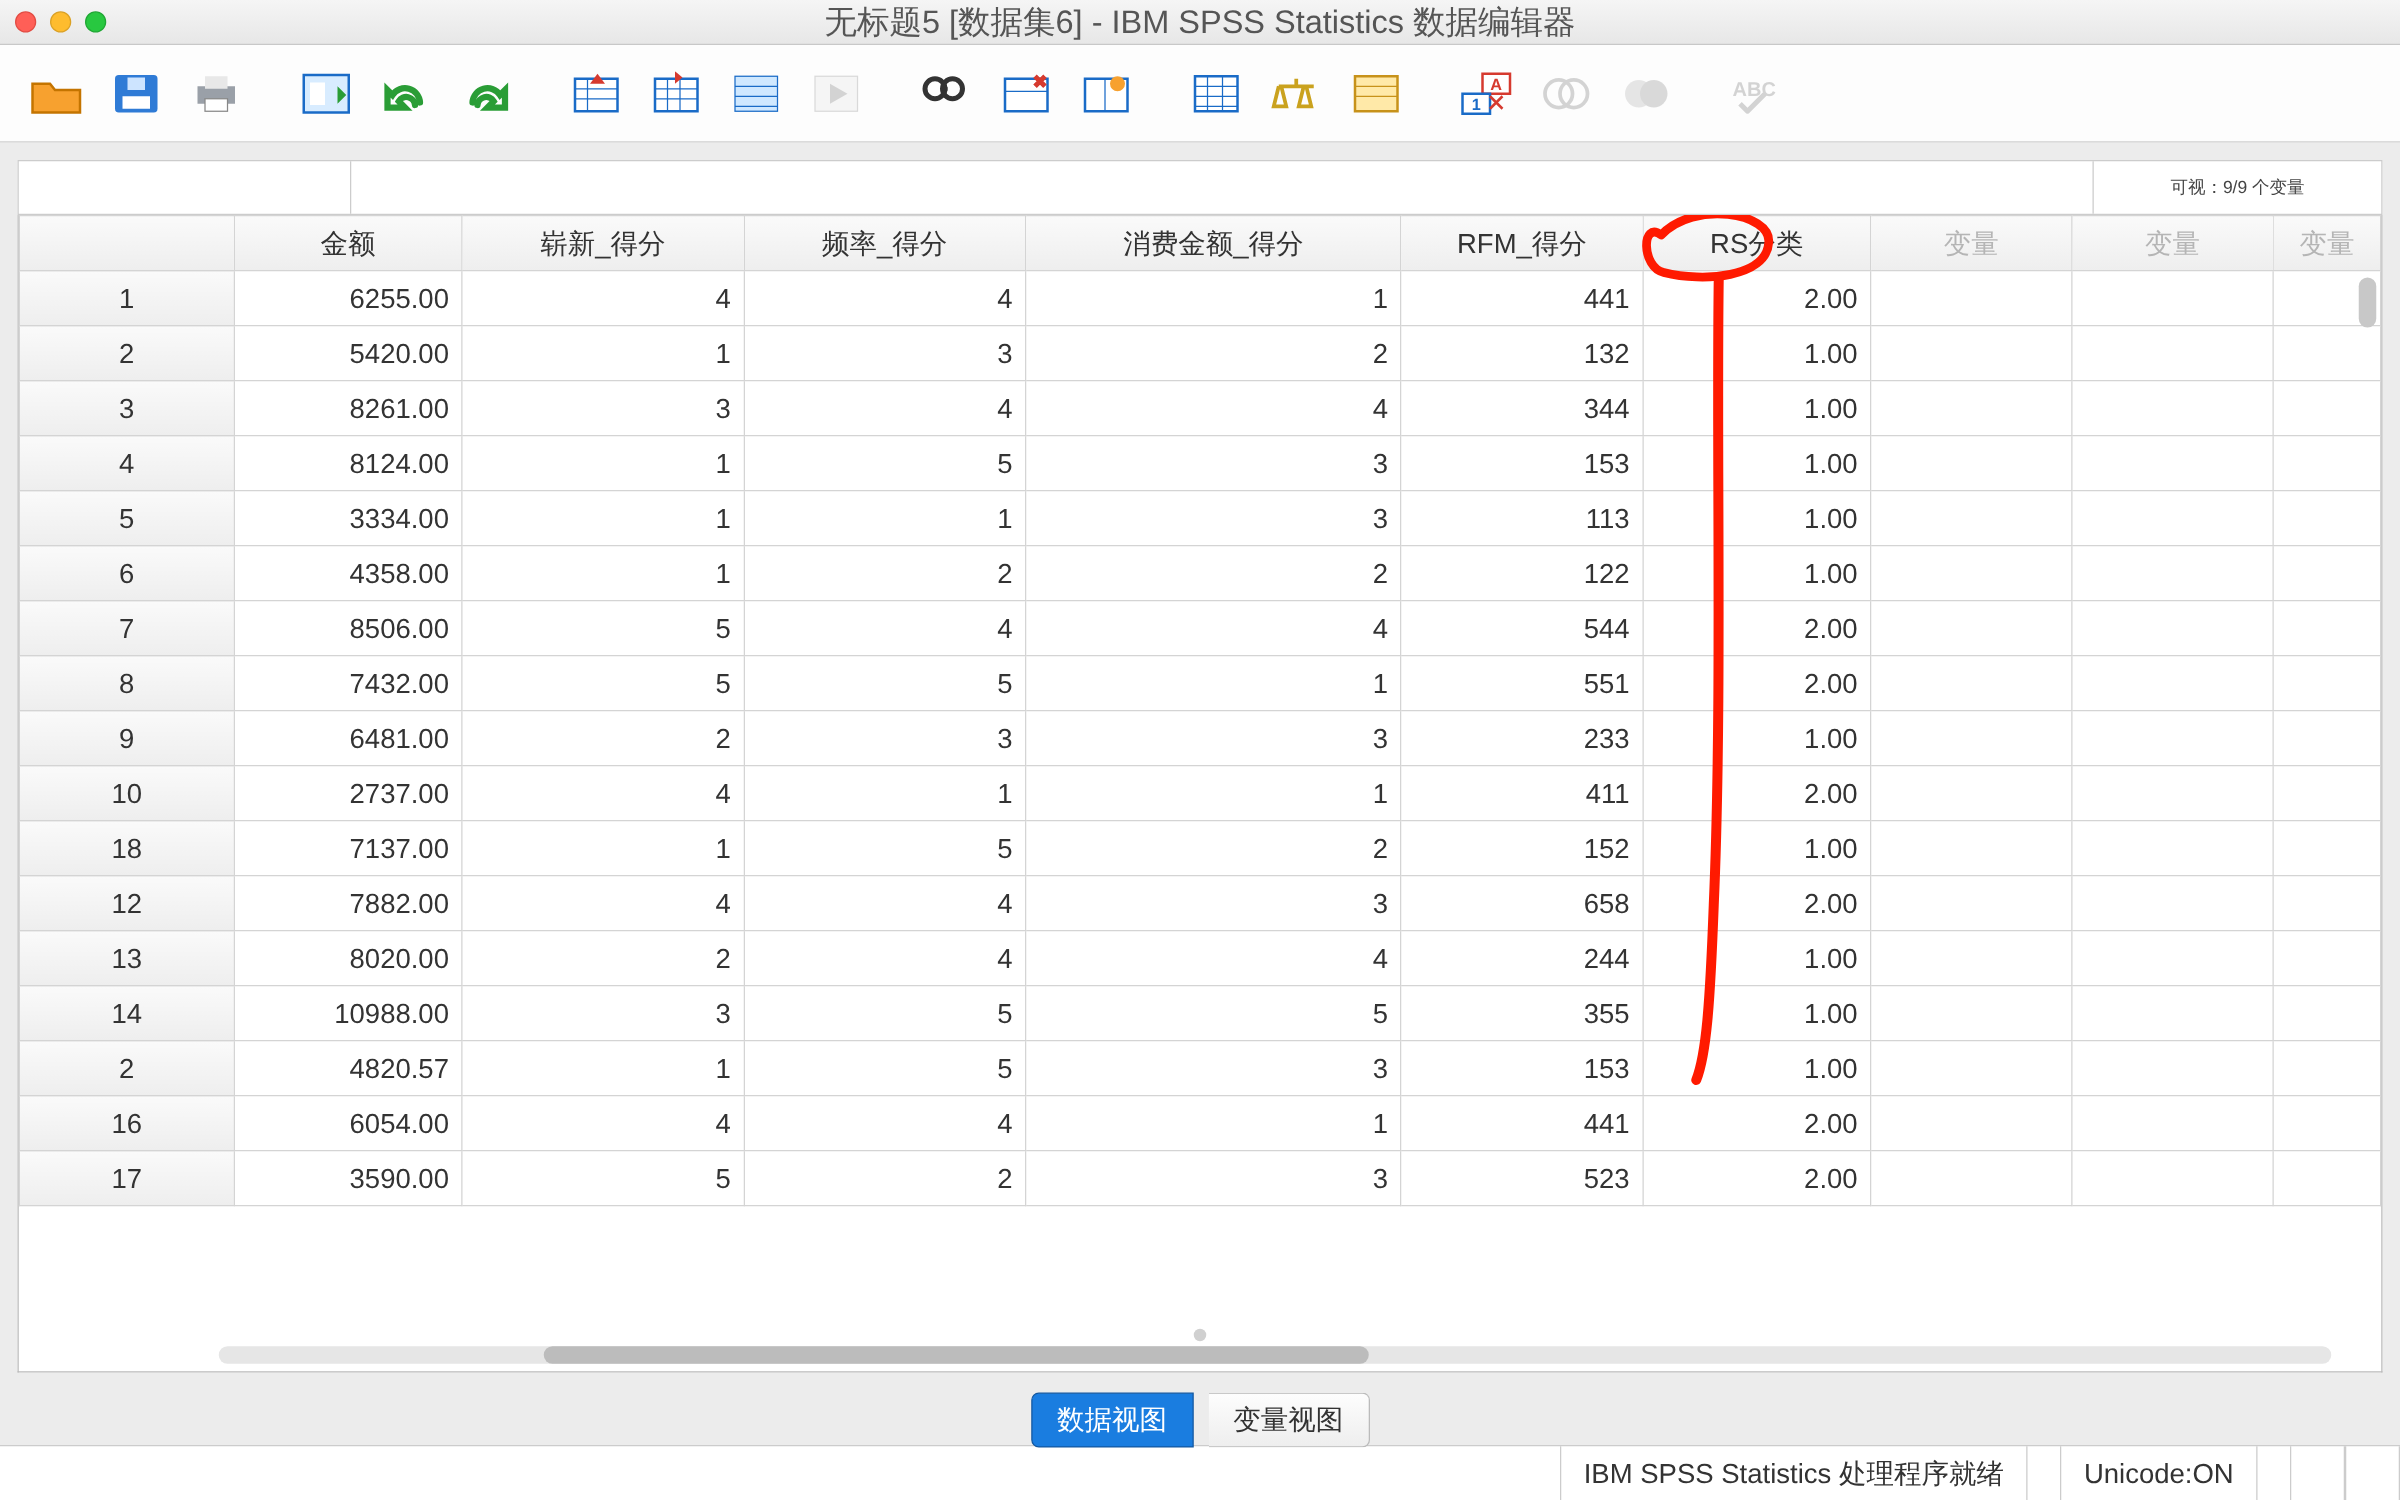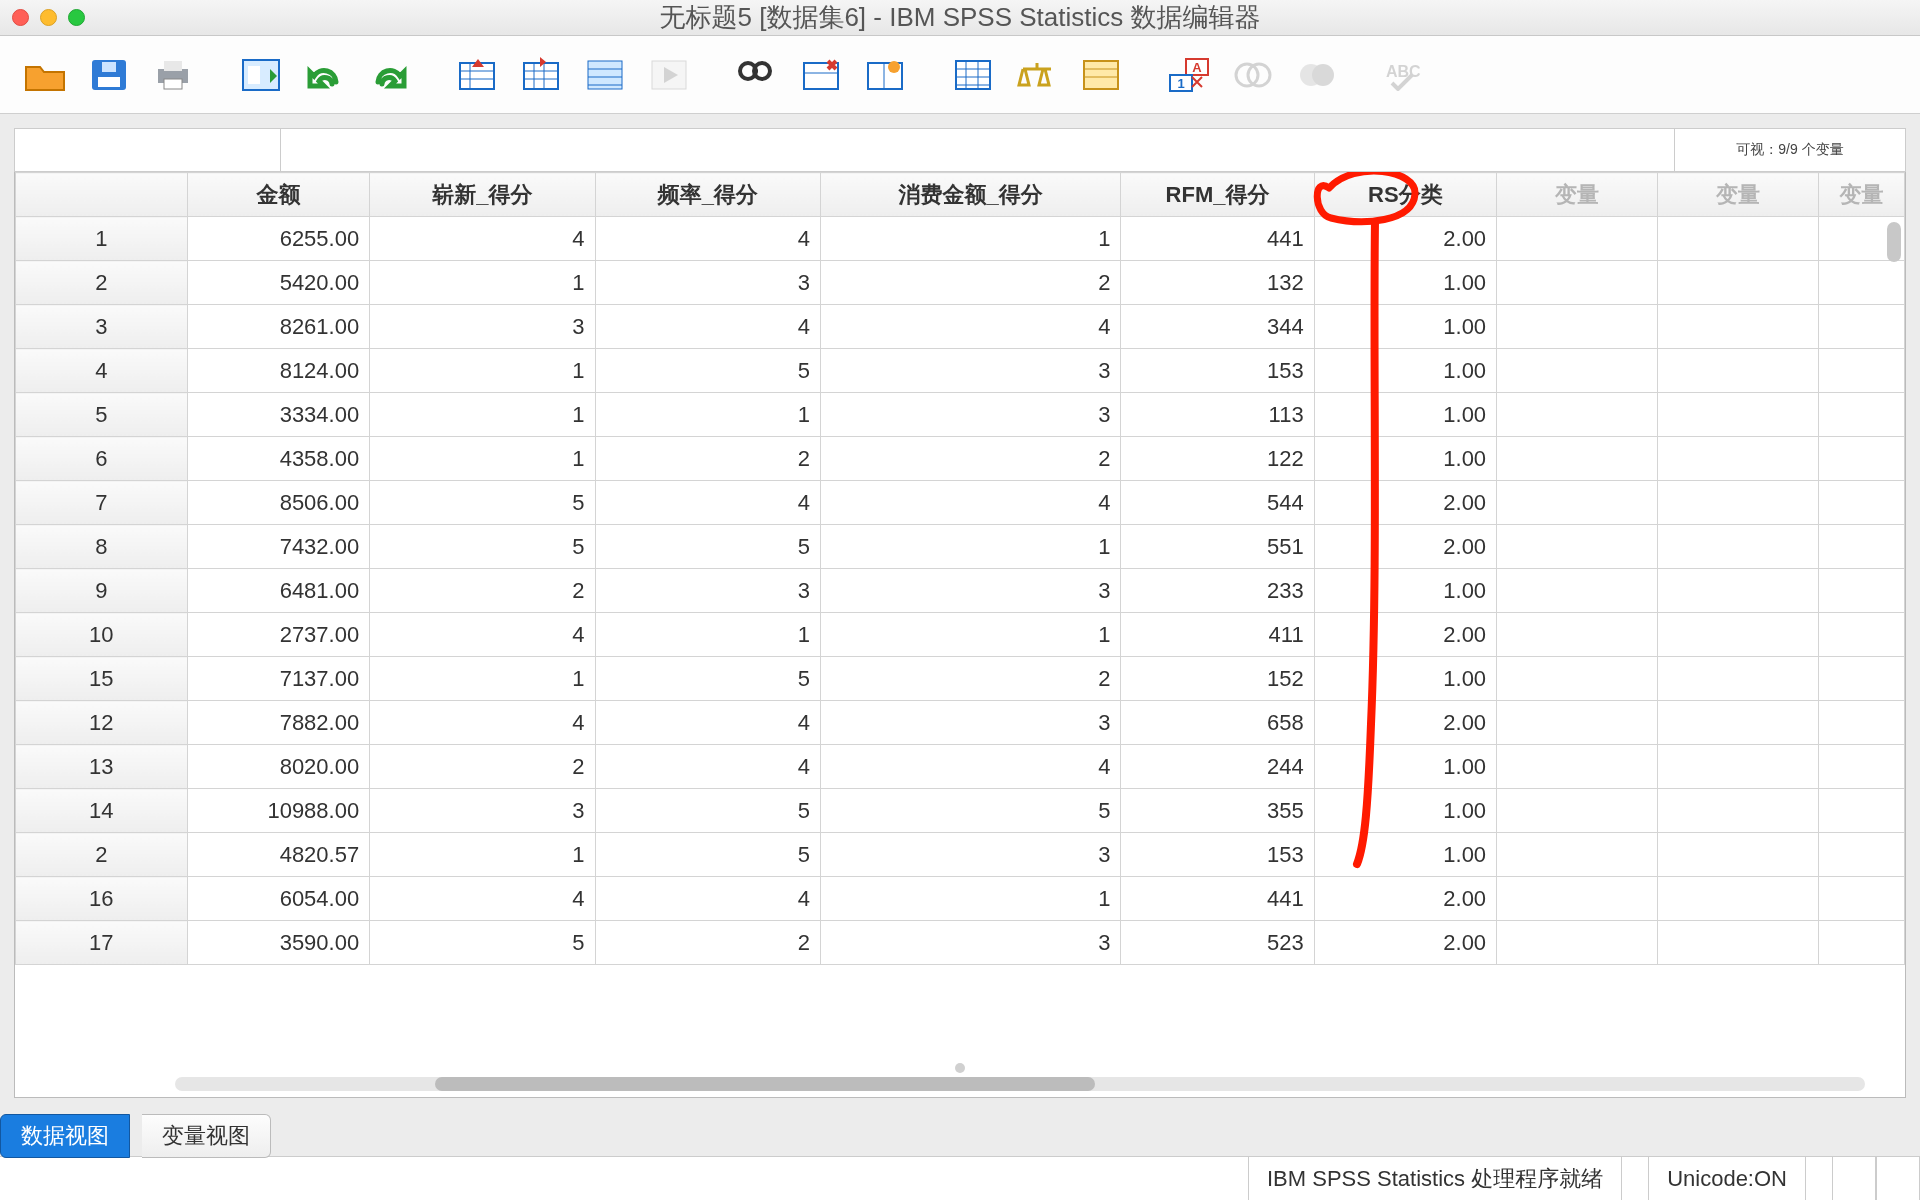--- a/index.html
+++ b/index.html
@@ -44,38 +44,38 @@
   .tbtn.dis { opacity:.35; }
   .sep { width:14px; }
   .content-wrap { padding: 14px 14px 0 14px; height: calc(1200px - 36px - 78px - 40px - 44px); }
   .info-row { display:flex; height:44px; background:#fff; border:1px solid #ccc; }
   .cell-edit { flex:1; border-right:1px solid #ccc; }
   .cell-name { width:266px; border-right:1px solid #ccc;}
   .vis-label { width:230px; display:flex; align-items:center; justify-content:center; font-size:14px; color:#444;}
   .grid-outer { border:1px solid #bbb; border-top:none; height: calc(100% - 44px - 18px); background:#fff; position:relative; overflow:hidden;}
   table { border-collapse:collapse; table-layout:fixed; width:100%; }
   th, td { border:1px solid #d4d4d4; height:44px; font-size:22px; }
-  thead th { background: linear-gradient(#fafafa,#eee); font-weight:700; color:#333; position:sticky; top:0;}
+  thead th { background: linear-gradient(#fafafa,#eee); font-weight:400; color:#333; position:sticky; top:0;}
   thead th.empty-var { color:#b5b5b5; }
   tbody th.rowhdr { background: linear-gradient(#fafafa,#eee); font-weight:400; width:160px; text-align:center;}
   td { text-align:right; padding-right:10px;}
   .col-rownum{width:160px;}
   .col-a{width:170px;}
   .col-b{width:210px;}
   .col-c{width:210px;}
   .col-d{width:280px;}
   .col-e{width:180px;}
   .col-f{width:170px;}
   .col-g{width:150px;}
   .col-h{width:150px;}
   .col-i{width:80px;}
   .hscroll { position:absolute; bottom:6px; left:160px; right:40px; height:14px; background:#e6e6e6; border-radius:7px;}
   .hscroll-thumb{ position:absolute; left:260px; width:660px; top:0; bottom:0; background:#bcbcbc; border-radius:7px;}
   .grip{ position:absolute; left:50%; bottom:24px; transform:translateX(-50%); width:10px; height:10px; background:#d0d0d0; border-radius:50%;}
-  .tabs-row { height:40px; display:flex; align-items:center; background:#ececec;}
+  .tabs-row { height:40px; display:flex; align-items:center; justify-content:center; background:#ececec;}
   .tab { padding:6px 20px; font-size:22px; border:1px solid #bbb; background:linear-gradient(#fdfdfd,#eee);}
   .tab.active{ background:#1a7de0; color:#fff; border-color:#1257a0;}
   .tab:first-child{border-radius:6px 0 0 6px;}
   .tab:last-child{border-radius:0 6px 6px 0; border-left:none;margin-left:12px;}
   .status-row{ height:44px; background:#fff; border-top:1px solid #ccc; display:flex; align-items:center; font-size:22px; color:#333;}
   .status-row .spacer{flex:1;}
   .status-cell{ border-left:1px solid #ccc; border-right:1px solid #ccc; padding:0 18px; height:100%; display:flex; align-items:center;}
   .status-pad{width:26px;}
   
   .annot { position:absolute; pointer-events:none; }
@@ -383,21 +383,21 @@
             <td>4</td>
             <td>1</td>
             <td>1</td>
             <td>411</td>
             <td>2.00</td>
             <td></td>
             <td></td>
             <td></td>
           </tr>
           <tr>
-            <th class="rowhdr">15</th>
+            <th class="rowhdr">18</th>
             <td>7137.00</td>
             <td>1</td>
             <td>5</td>
             <td>2</td>
             <td>152</td>
             <td>1.00</td>
             <td></td>
             <td></td>
             <td></td>
           </tr>

